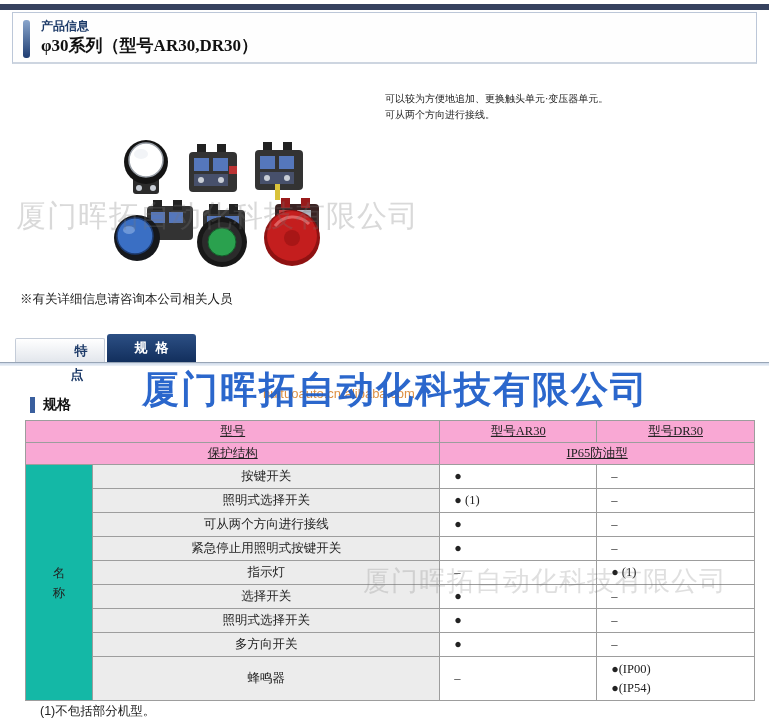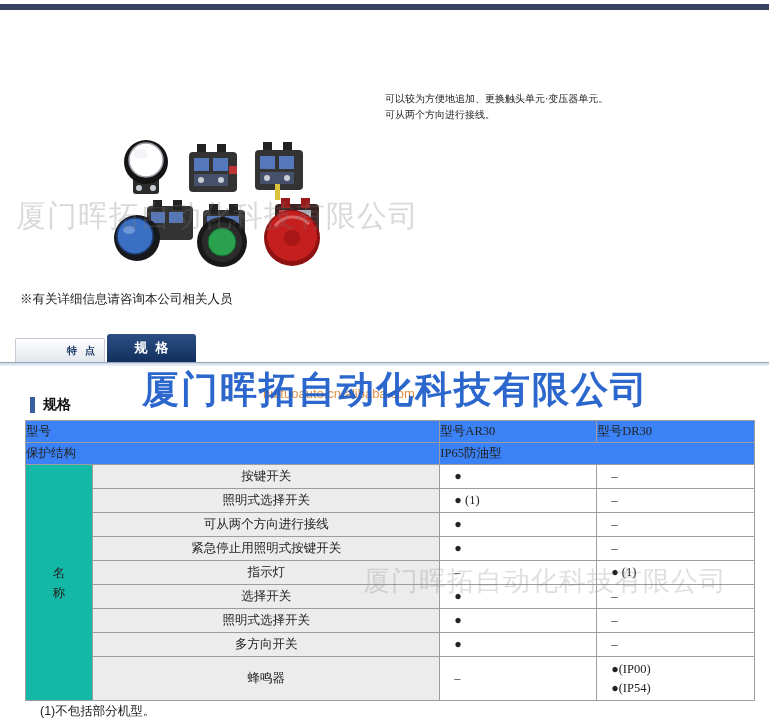--- a/index.html
+++ b/index.html
@@ -36,54 +36,59 @@
       color:rgba(110,110,110,0.22); z-index:5; }
 
   
   .contact-note { position:absolute; left:20px; top:291px; font-size:12.5px; color:#1a1a1a; }
 
   
   .tabs-bar { position:absolute; left:0; top:334px; width:769px; height:28px; }
   .tab { position:absolute; text-align:center; font-weight:bold; cursor:pointer; }
   .tab-features { left:15px; top:4px; width:90px; height:24px; line-height:24px;
       background:linear-gradient(#ffffff,#e2e6ec); border:1px solid #c4ccd8; border-bottom:none;
-      color:#1c3a68; font-size:10px; letter-spacing:8px; text-indent:8px; border-radius:2px 2px 0 0;padding-left:42px; }
+      color:#1c3a68; font-size:13px; letter-spacing:8px; text-indent:8px; border-radius:2px 2px 0 0;padding-left:42px; }
   .tab-specs { left:107px; top:0; width:89px; height:28px; line-height:28px;
       background:linear-gradient(#2c4f84,#122f5d); color:#ffffff; font-size:13px;
       letter-spacing:8px; text-indent:8px; border-radius:3px 3px 0 0; }
   .tabs-underline { position:absolute; left:0; top:362px; width:769px; height:4px;
       border-top:1px solid #98a5b6; background:linear-gradient(#ccd8e8,#eef2f8); }
 
   
   .section-header { position:absolute; left:30px; top:396px; height:18px; display:flex; align-items:center; }
   .section-accent { width:5px; height:16px; background:#3a5f9e; margin-right:8px; }
   .section-title { font-size:14px; font-weight:bold; color:#111; }
 
   
   table.spec { position:absolute; left:25px; top:420px; width:730px; border-collapse:collapse;
       font-size:12.5px; color:#222; font-family:"Liberation Serif", serif; }
   table.spec td, table.spec th { border:1px solid #9d9d9d; font-weight:normal; }
-  .hdr { background:#3b82f6; height:22px; }
+  .hdr { background:#f9a8d4; text-align:center; height:22px;text-decoration:underline; }
   .name-cell { background:#ececec; text-align:center; height:24px; }
   .group-cell { background:#14b8a6; text-align:center; vertical-align:middle; }
   .group-cell span { display:inline-block; width:1.1em; line-height:1.6; }
   .val { background:#ffffff; text-align:left; padding-left:14px; vertical-align:middle; white-space:pre-line; line-height:1.5; }
   .buzzer-row .name-cell, .buzzer-row .val { height:44px; }
 
   
   .footnote { position:absolute; left:40px; top:703px; font-size:12.5px; color:#222;
       font-family:Liberation Sans, sans-serif; }
 </style>
 </head>
 <body>
 
 <div id="page">
 
   <div class="topbar"></div>
 
+  <div class="header-box">
+    <div class="header-accent"></div>
+    <div class="header-category">产品信息</div>
+    <div class="header-title">φ30系列（型号AR30,DR30）</div>
+  </div>
 
   <div class="intro">
     <div>可以较为方便地追加、更换触头单元·变压器单元。</div>
     <div>可从两个方向进行接线。</div>
   </div>
 
   <div class="product">
     <svg width="250" height="152" viewBox="0 0 250 152">
 
       <g>

